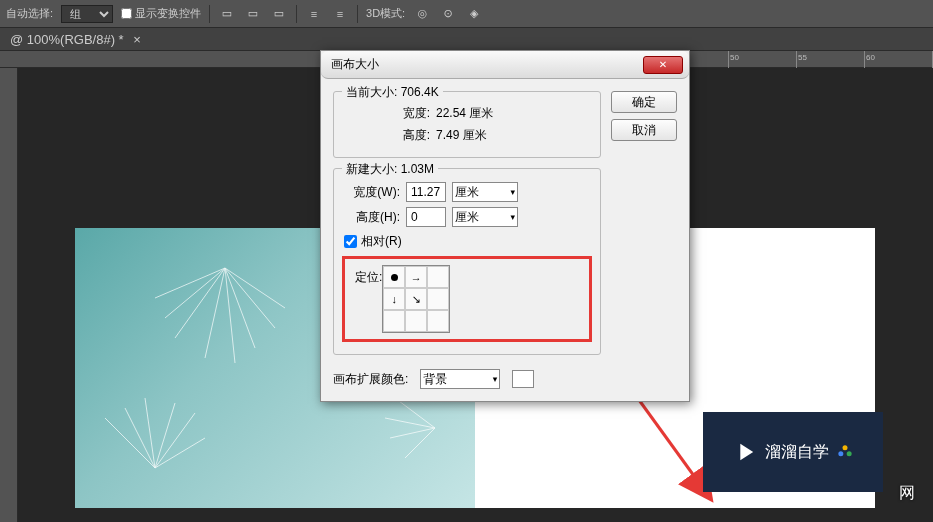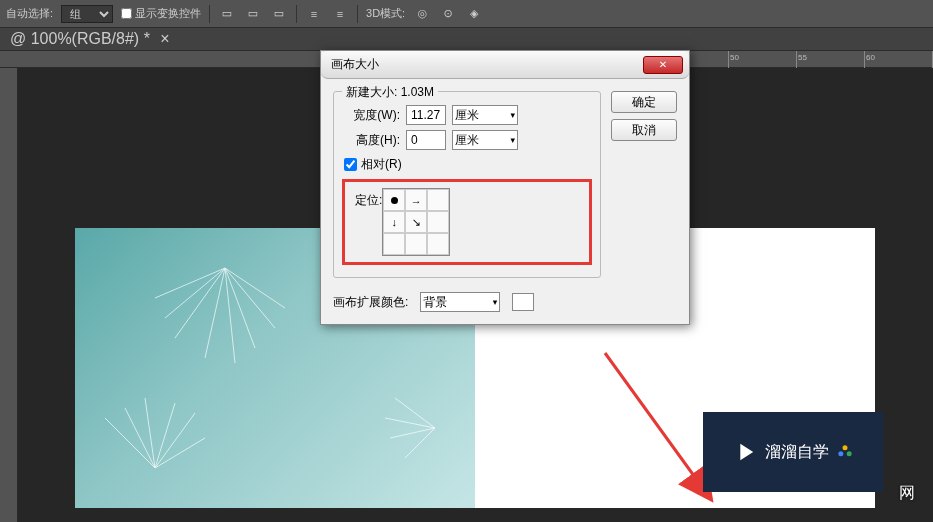--- a/index.html
+++ b/index.html
@@ -3,21 +3,21 @@
 <meta charset="utf-8">
 <style>
 * { margin: 0; padding: 0; box-sizing: border-box; font-family: "Microsoft YaHei", sans-serif; }
 body { width: 933px; height: 522px; background: #535353; overflow: hidden; position: relative; }
 .toolbar { height: 28px; background: #535353; border-bottom: 1px solid #2a2a2a; display: flex; align-items: center; padding: 8px 6px; font-size: 11px; color: #ccc; gap: 8px; }
 .toolbar-select { background: #3a3a3a; border: 1px solid #222; color: #ccc; font-size: 11px; padding: 1px 4px; }
 .toolbar-select.small { width: 52px; }
 .toolbar-cb { display: flex; align-items: center; gap: 3px; }
 .toolbar-cb input { width: 11px; height: 11px; }
 .toolbar-icon { width: 18px; height: 18px; display: inline-flex; align-items: center; justify-content: center; border: 1px solid transparent; }
-.tab-bar { height: 22px; background: #414141; display: flex; align-items: center; padding-left: 4px; font-size: 16px; color: #ccc; position: relative; }
+.tab-bar { height: 22px; background: #414141; display: flex; align-items: center; padding-left: 4px; font-size: 13px; color: #ccc; position: relative; }
 .doc-tab { padding: 2px 6px; }
 .tab-close { margin-left: 6px; cursor: pointer; }
 .ruler-h { height: 18px; background: #535353; border-top: 1px solid #2a2a2a; border-bottom: 1px solid #2a2a2a; position: relative; font-size: 8px; color: #bbb; }
 .ruler-h .tick { position: absolute; top: 0; width: 1px; height: 6px; background: #888; }
 .ruler-h .tick.major { height: 18px; }
 .ruler-h .num { position: absolute; top: 2px; font-size: 8px; }
 .workspace { position: relative; height: 454px; background: #262626; overflow: hidden; }
 .ruler-left { position: absolute; left: 0; top: 0; width: 18px; height: 100%; background: #535353; border-right: 1px solid #2a2a2a; }
 .canvas-area { position: absolute; left: 75px; top: 160px; width: 800px; height: 280px; background: #fff; }
 .dandelion { width: 400px; height: 280px; background: linear-gradient(135deg, #5aa8a8 0%, #8dc5c5 40%, #c5e5e5 100%); position: relative; overflow: hidden; }
@@ -166,20 +166,31 @@
   </div>
 </div>
 
 <div class="dialog">
   <div class="dialog-title">
     <span>画布大小</span>
     <span class="dialog-close-btn">✕</span>
   </div>
   <div class="dialog-body">
     <div class="dialog-main">
+      <div class="group">
+        <span class="group-title"><span>当前大小:</span> <span>706.4K</span></span>
+        <div class="row" style="padding-left:30px">
+          <span class="lbl">宽度:</span>
+          <span>22.54 厘米</span>
+        </div>
+        <div class="row" style="padding-left:30px">
+          <span class="lbl">高度:</span>
+          <span>7.49 厘米</span>
+        </div>
+      </div>
 
       <div class="group">
         <span class="group-title"><span>新建大小:</span> <span>1.03M</span></span>
         <div class="row">
           <span class="lbl">宽度(W):</span>
           <input class="num-input" value="11.27" style="">
           <span class="unit-select">
               <span>厘米</span>
             </span>
         </div>

